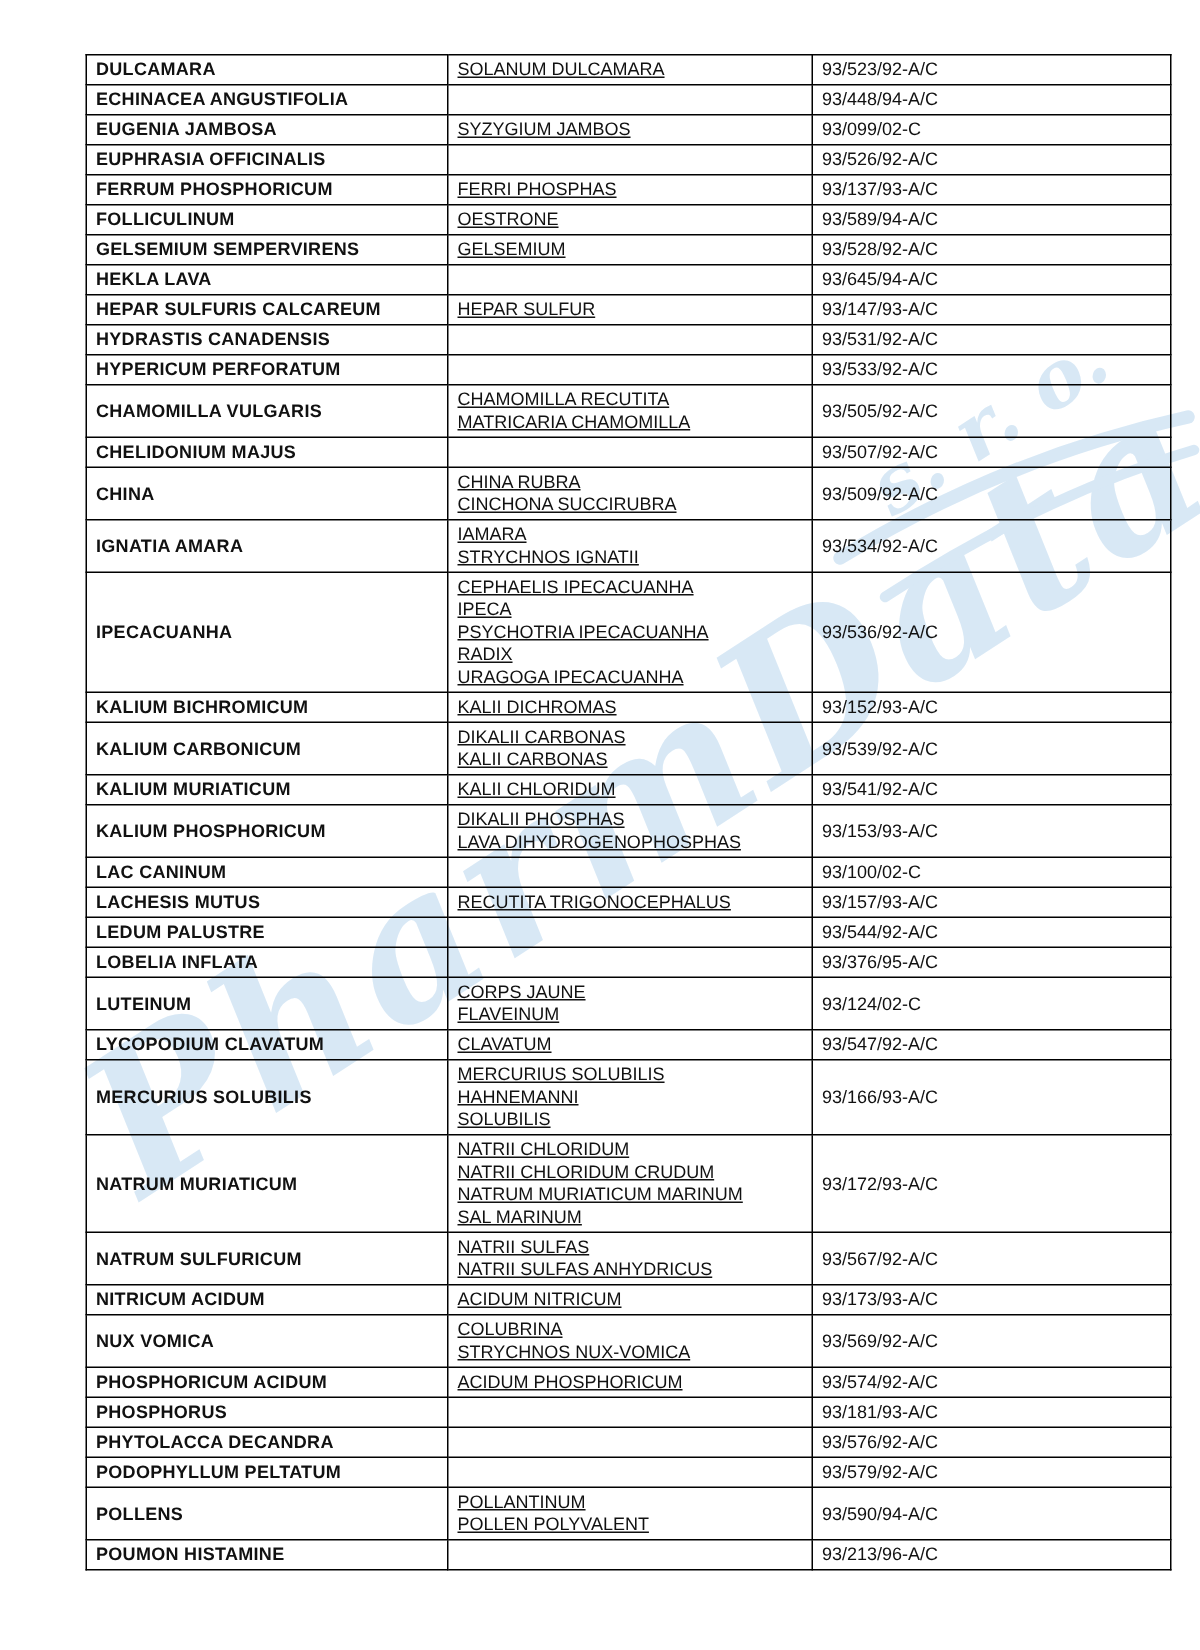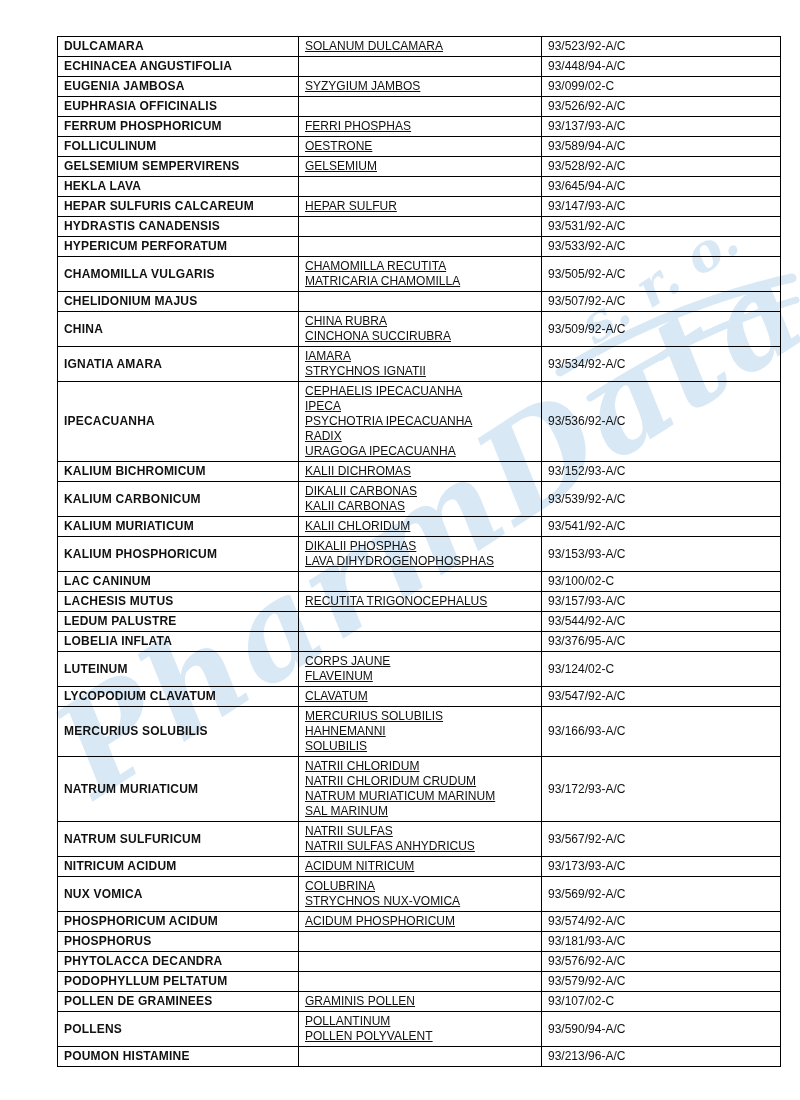--- a/index.html
+++ b/index.html
@@ -303,27 +303,20 @@
         <td class="c1">PHYTOLACCA DECANDRA</td>
         <td class="c2"></td>
         <td class="c3">93/576/92-A/C</td>
       </tr>
       <tr>
         <td class="c1">PODOPHYLLUM PELTATUM</td>
         <td class="c2"></td>
         <td class="c3">93/579/92-A/C</td>
       </tr>
       <tr>
-        <td class="c1">POLLEN DE GRAMINEES</td>
-        <td class="c2">
-          <div>GRAMINIS POLLEN</div>
-        </td>
-        <td class="c3">93/107/02-C</td>
-      </tr>
-      <tr>
         <td class="c1">POLLENS</td>
         <td class="c2">
           <div>POLLANTINUM</div>
           <div>POLLEN POLYVALENT</div>
         </td>
         <td class="c3">93/590/94-A/C</td>
       </tr>
       <tr>
         <td class="c1">POUMON HISTAMINE</td>
         <td class="c2"></td>

